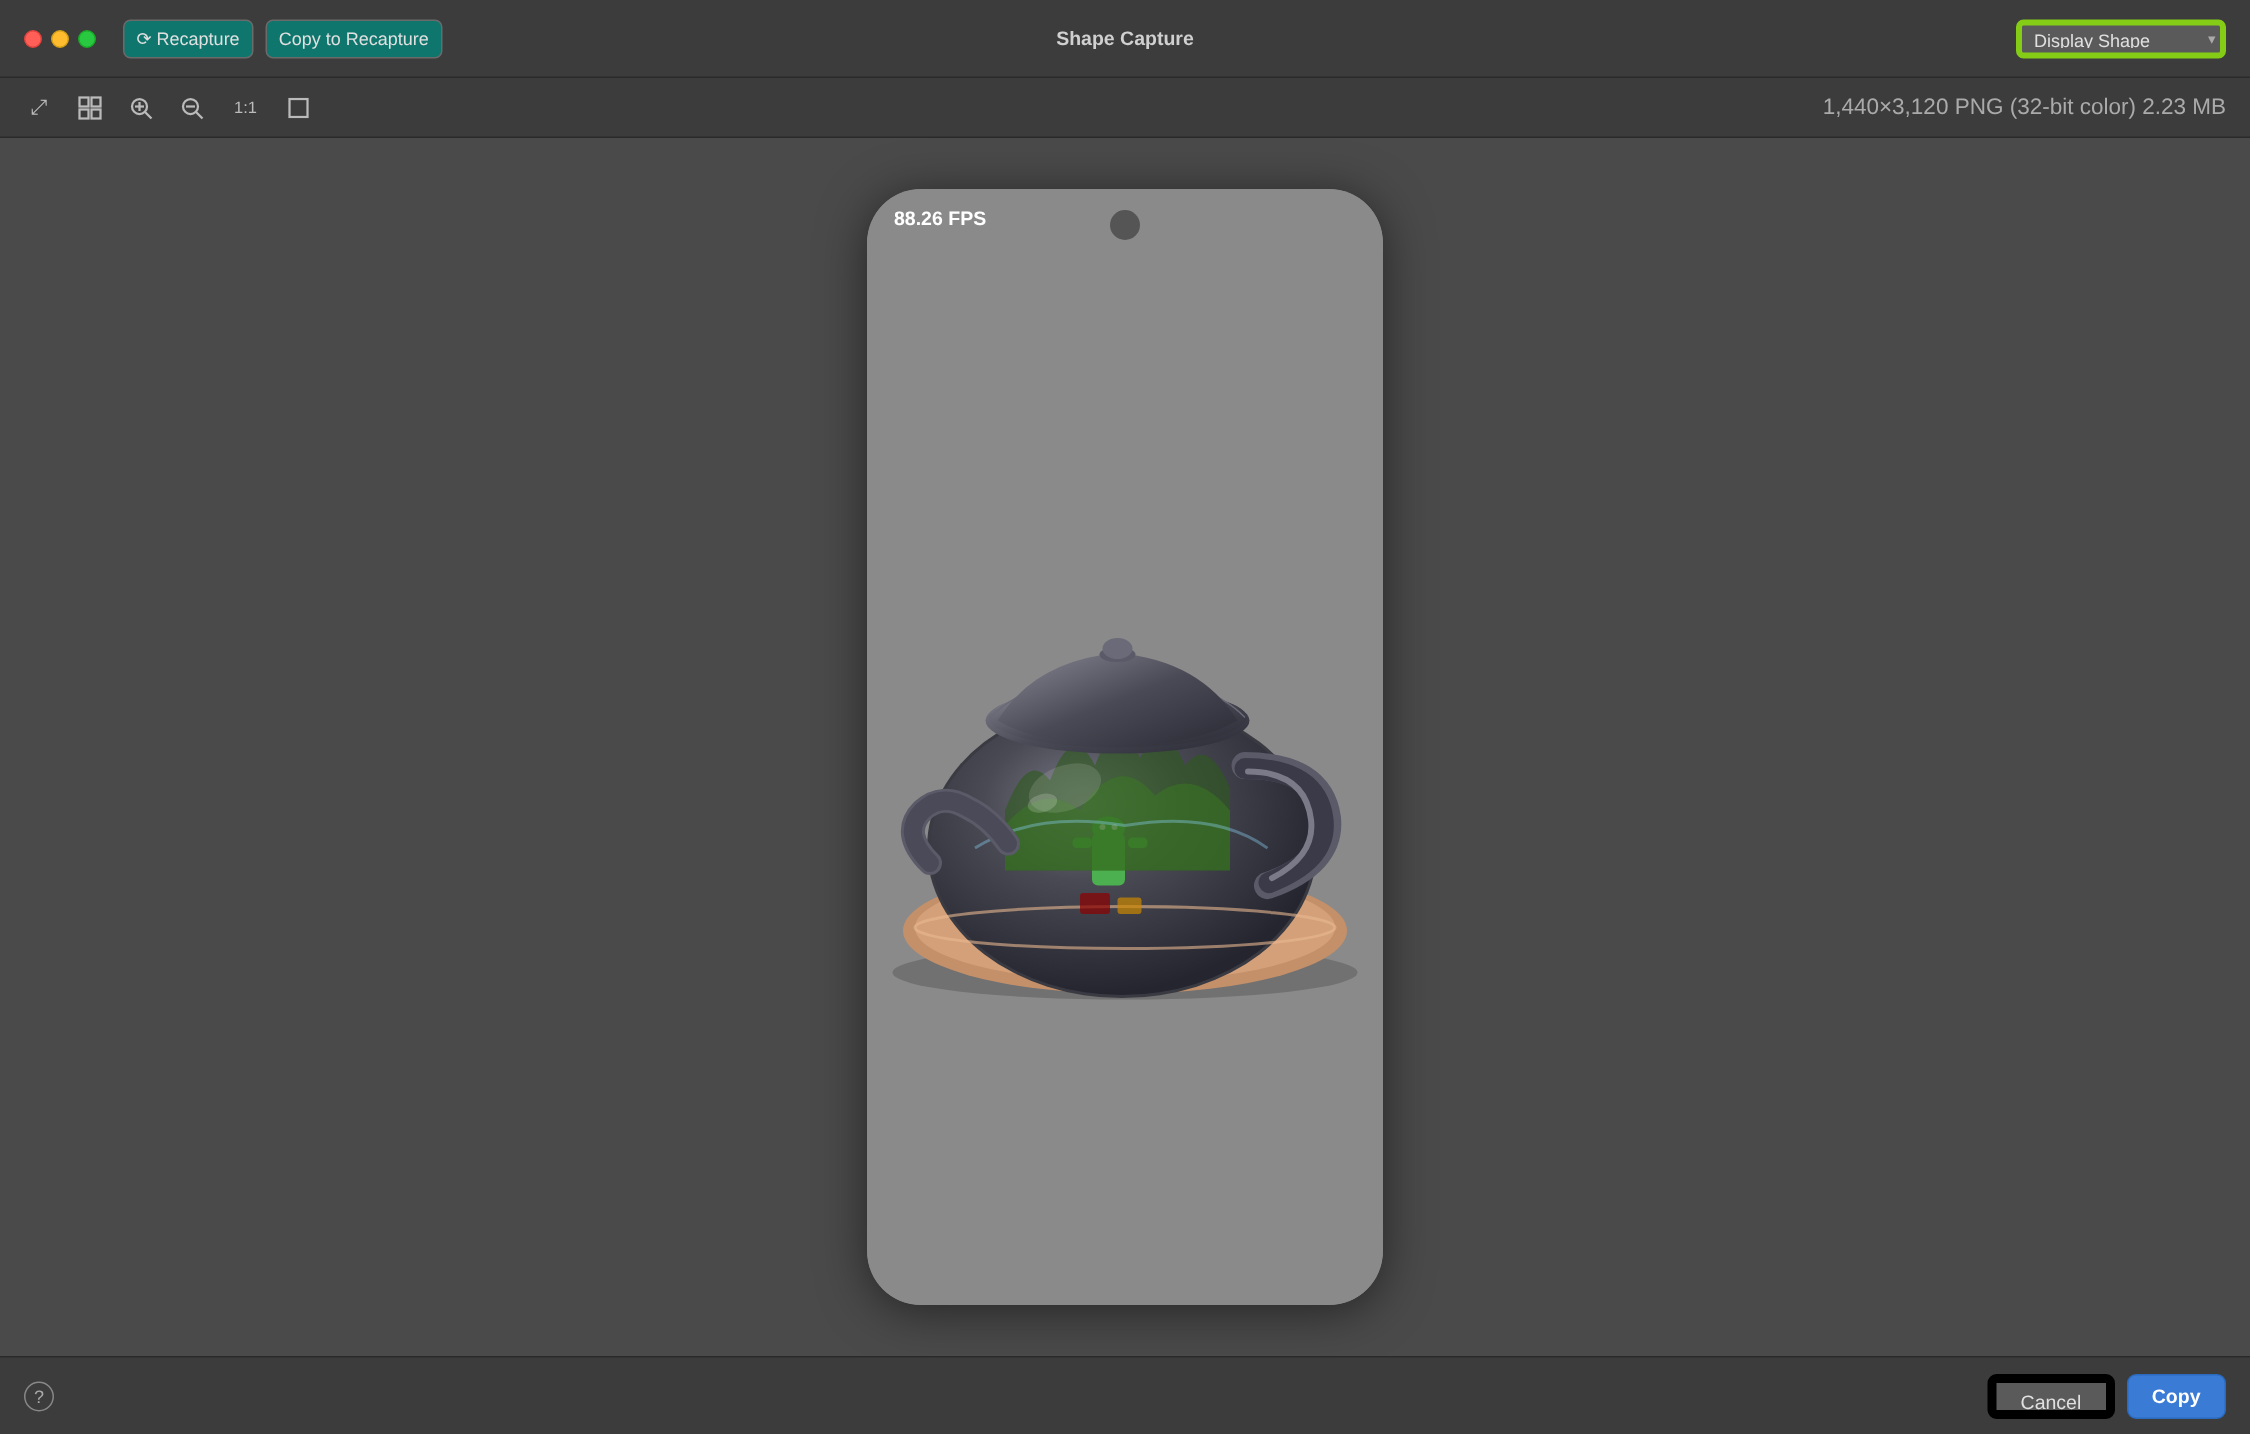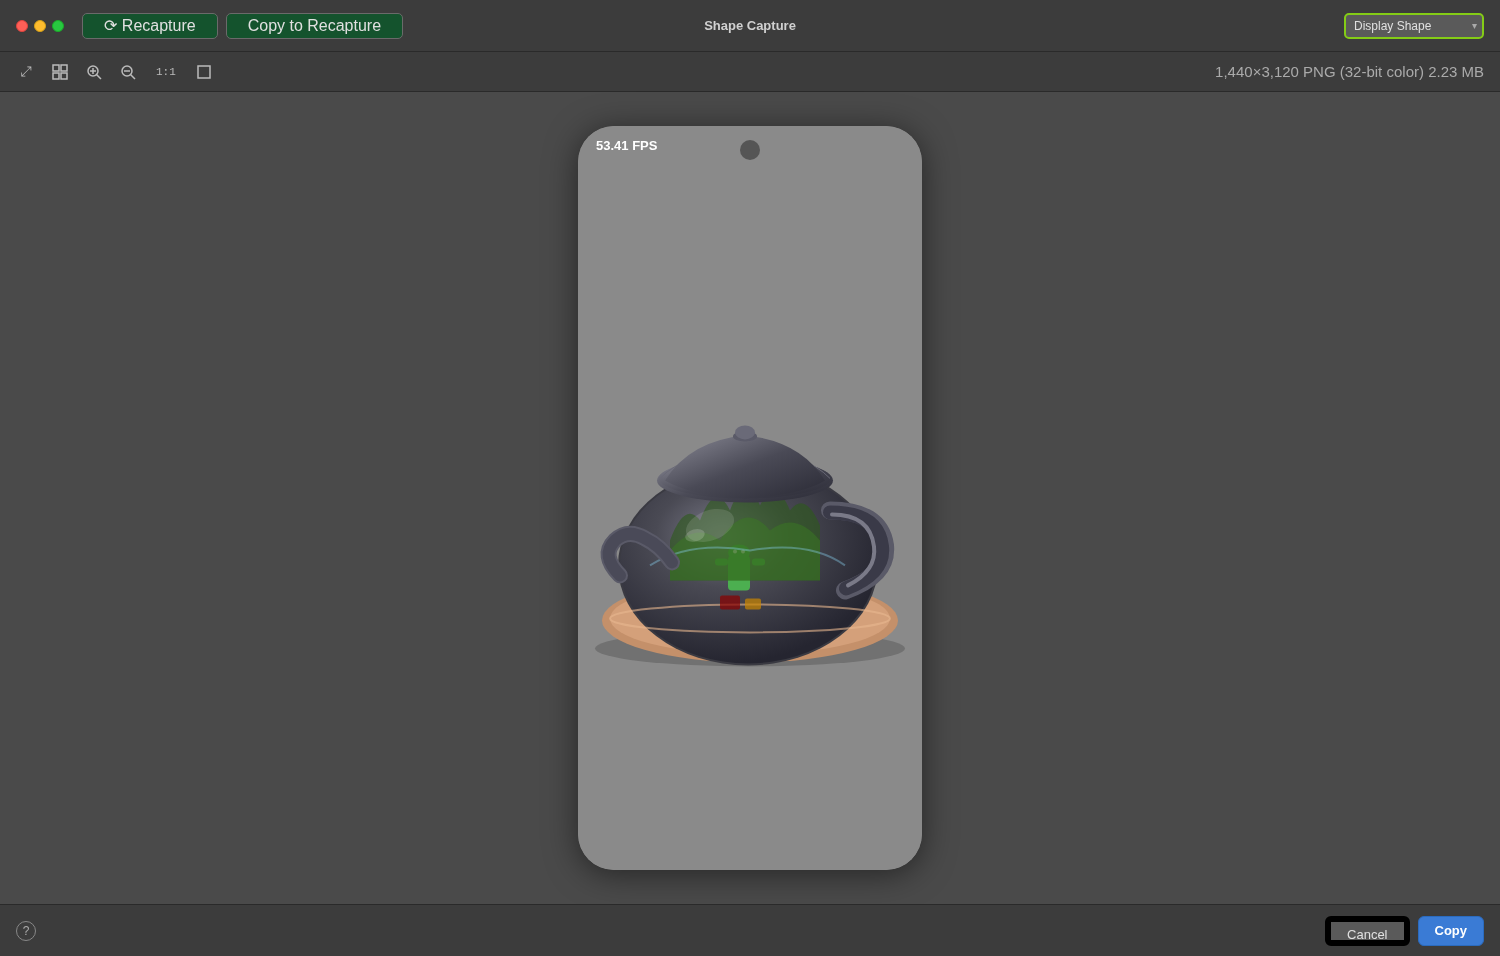--- a/index.html
+++ b/index.html
@@ -53,42 +53,42 @@
       height: 12px;
       border-radius: 50%;
       cursor: pointer;
     }
 
     .traffic-light.close { background: #ff5f57; border: 1px solid #e0443e; }
     .traffic-light.minimize { background: #febc2e; border: 1px solid #d4a017; }
     .traffic-light.maximize { background: #28c840; border: 1px solid #1aab29; }
 
     .btn {
-      background: #14532d;
+      background: #0f766e;
       border: 1px solid #6a6a6a;
       border-radius: 5px;
       color: #e0e0e0;
-      font-size: 16px;
-      padding: 4px 21px;
+      font-size: 12px;
+      padding: 4px 8px;
       cursor: pointer;
       display: flex;
       align-items: center;
       gap: 5px;
       height: 26px;
     }
 
     .title-bar-right {
       display: flex;
       align-items: center;
       gap: 12px;
     }
 
     .display-shape-select {
       background: #5a5a5a;
-      border: 2px solid #84cc16;
+      border: 4px solid #84cc16;
       border-radius: 5px;
       color: #e0e0e0;
       font-size: 12px;
       padding: 3px 24px 3px 8px;
       cursor: pointer;
       height: 26px;
       appearance: none;
       -webkit-appearance: none;
       position: relative;
       min-width: 140px;
@@ -144,21 +144,20 @@
       font-size: 14px;
       border-radius: 3px;
     }
 
     .zoom-1to1 {
       font-size: 11px;
       color: #bbb;
       cursor: pointer;
       padding: 2px 4px;
       border-radius: 3px;
-      font-family: Liberation Mono, monospace;
     }
 
     
     .main-area {
       width: 100%;
       height: calc(956px - 52px - 40px - 52px);
       background: #4a4a4a;
       display: flex;
       align-items: center;
       justify-content: center;
@@ -341,21 +340,21 @@
   <div class="toolbar-right">1,440×3,120 PNG (32-bit color) 2.23 MB</div>
 </div>
 
 <div class="main-area">
 
   <div class="phone-mockup">
     <div class="phone-inner">
 
       <div class="camera-notch"></div>
 
-      <div class="fps-counter">53.41 FPS</div>
+      <div class="fps-counter">88.26 FPS</div>
 
       <div class="teapot-scene">
         <svg width="320" height="290" viewBox="0 0 320 290" xmlns="http://www.w3.org/2000/svg">
 
           <ellipse cx="160" cy="268" rx="155" ry="18" fill="rgba(0,0,0,0.18)"></ellipse>
 
           <ellipse cx="160" cy="240" rx="148" ry="42" fill="#c4906a"></ellipse>
           <ellipse cx="160" cy="238" rx="140" ry="36" fill="#d4a07a"></ellipse>
 
           <ellipse cx="158" cy="185" rx="130" ry="100" fill="#3a3a42"></ellipse>

